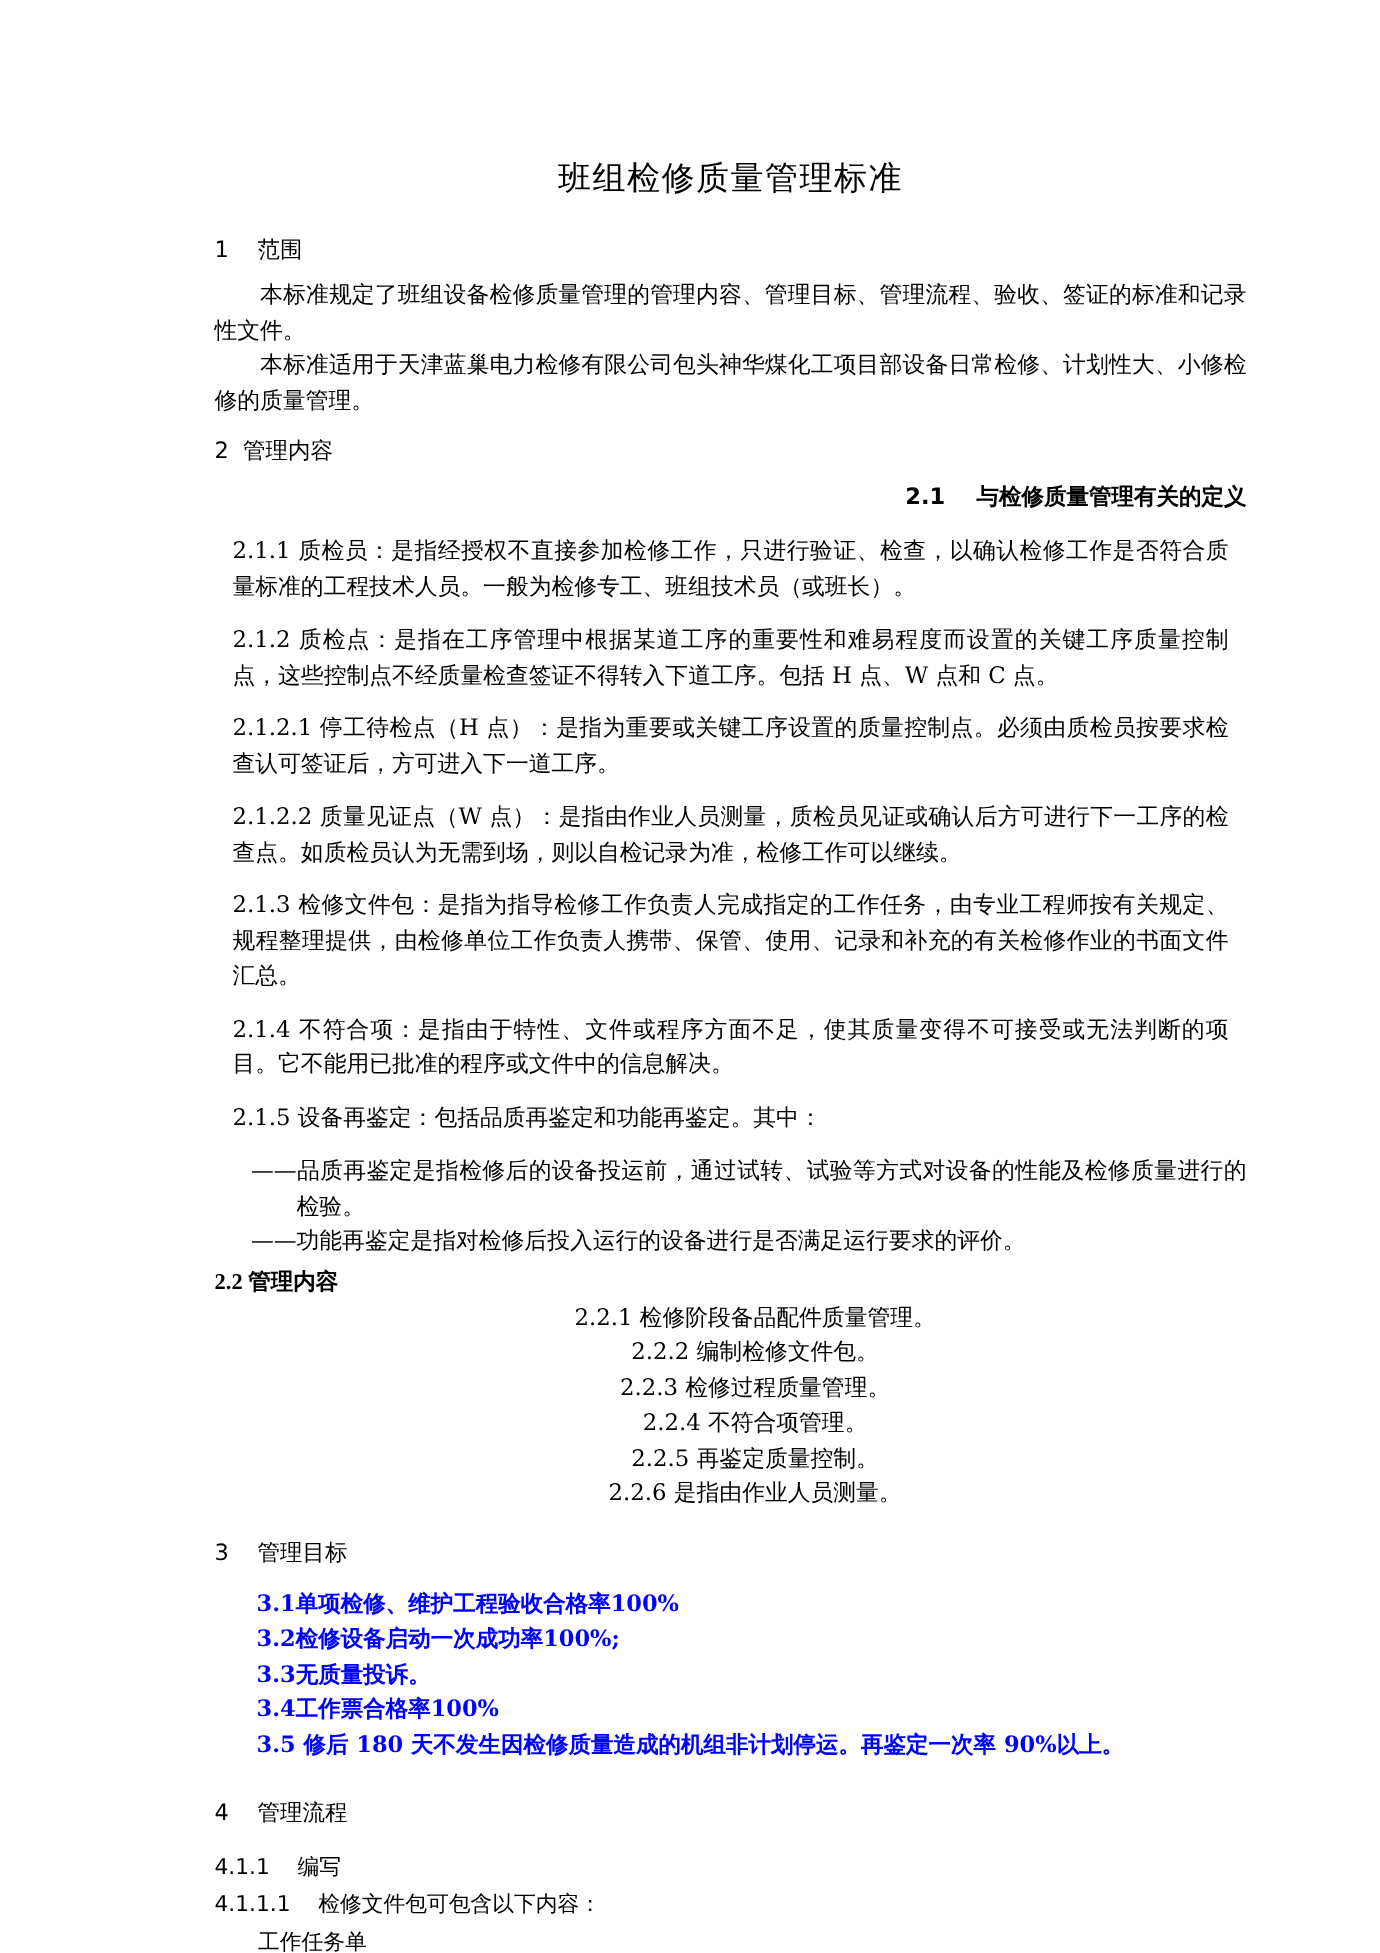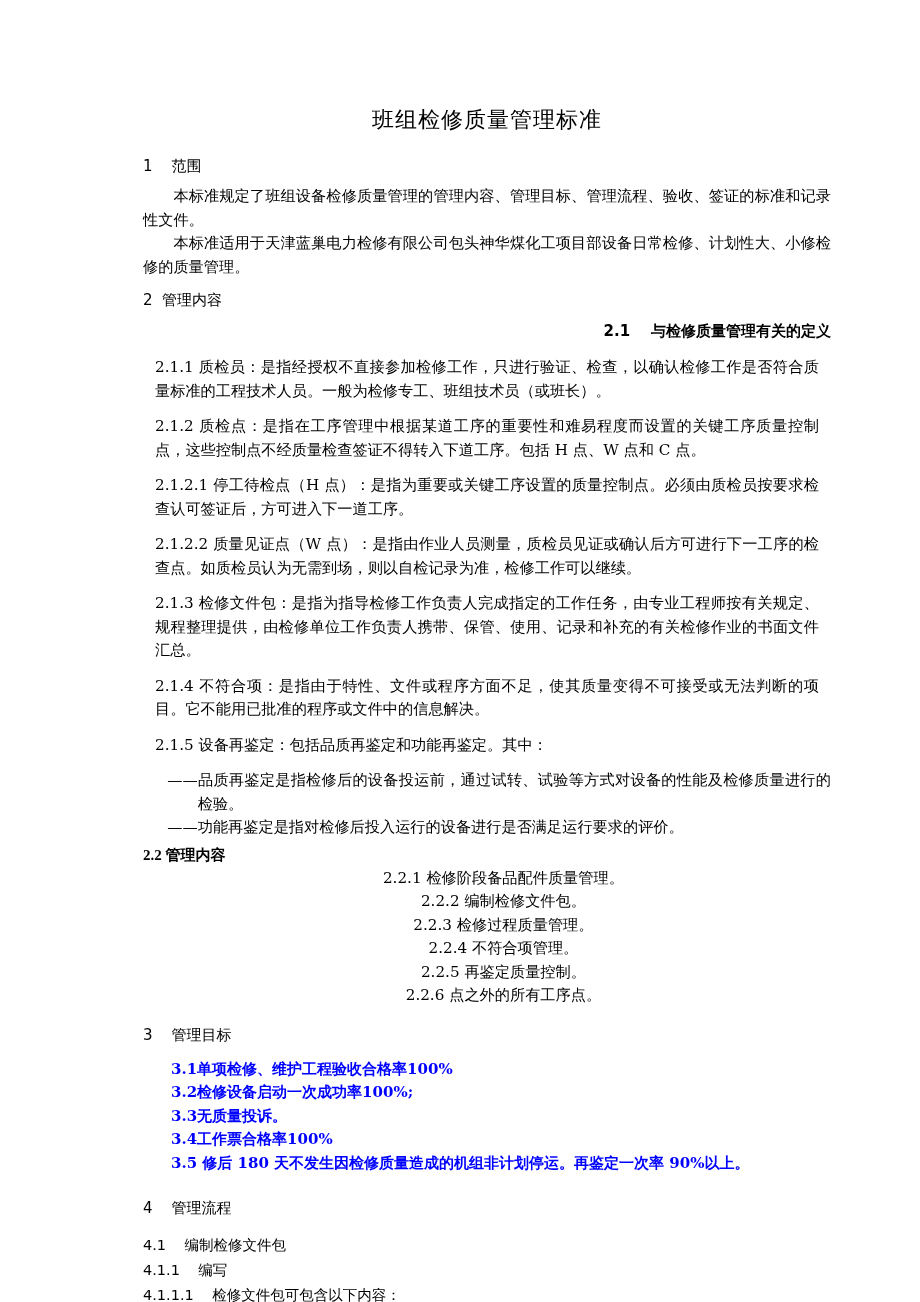--- a/index.html
+++ b/index.html
@@ -156,21 +156,21 @@
     <p class="dash-item">——品质再鉴定是指检修后的设备投运前，通过试转、试验等方式对设备的性能及检修质量进行的检验。</p>
     <p class="dash-item">——功能再鉴定是指对检修后投入运行的设备进行是否满足运行要求的评价。</p>
 
     <div class="h2-tight">2.2 管理内容</div>
     <div class="sub-list">
       <div class="li">2.2.1 检修阶段备品配件质量管理。</div>
       <div class="li">2.2.2 编制检修文件包。</div>
       <div class="li">2.2.3 检修过程质量管理。</div>
       <div class="li">2.2.4 不符合项管理。</div>
       <div class="li">2.2.5 再鉴定质量控制。</div>
-      <div class="li">2.2.6 点之外的所有工序点。</div>
+      <div class="li">2.2.6 是指由作业人员测量。</div>
     </div>
   </div>
 
   <div class="gap-sm"></div>
 
   <div>
     <div class="h1">3    管理目标</div>
     <div class="goals">
       <div class="goal">3.1单项检修、维护工程验收合格率100%</div>
       <div class="goal">3.2检修设备启动一次成功率100%;</div>
@@ -178,21 +178,20 @@
       <div class="goal">3.4工作票合格率100%</div>
       <div class="goal">3.5 修后 180 天不发生因检修质量造成的机组非计划停运。再鉴定一次率 90%以上。</div>
     </div>
   </div>
 
   <div class="gap-sm"></div>
 
   <div class="s4">
     <div class="h1">4    管理流程</div>
     <div class="gap-sm"></div>
-    <div class="sans-heading">4.1    编制检修文件包</div>
     <div class="sans-heading">4.1.1    编写</div>
     <div class="sans-heading">4.1.1.1    检修文件包可包含以下内容：</div>
     <div>
       <div class="doc-list-item">工作任务单</div>
       <div class="doc-list-item">技术记录卡清单</div>
 
     </div>
   </div>
 
 </div>

